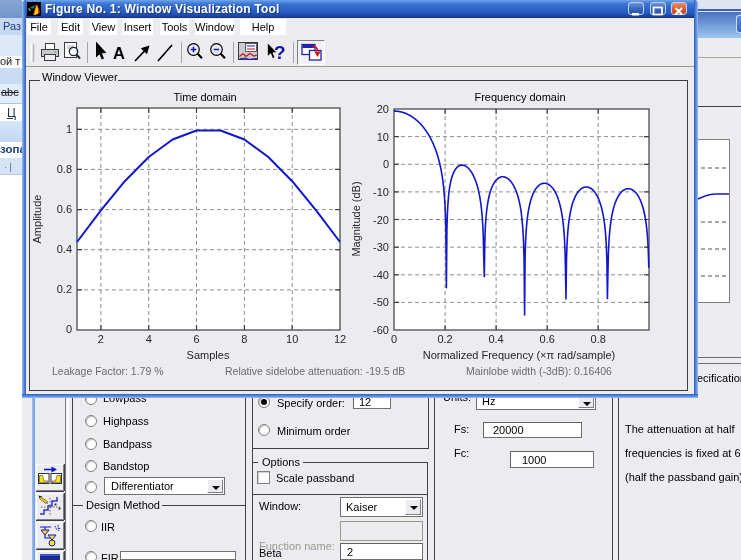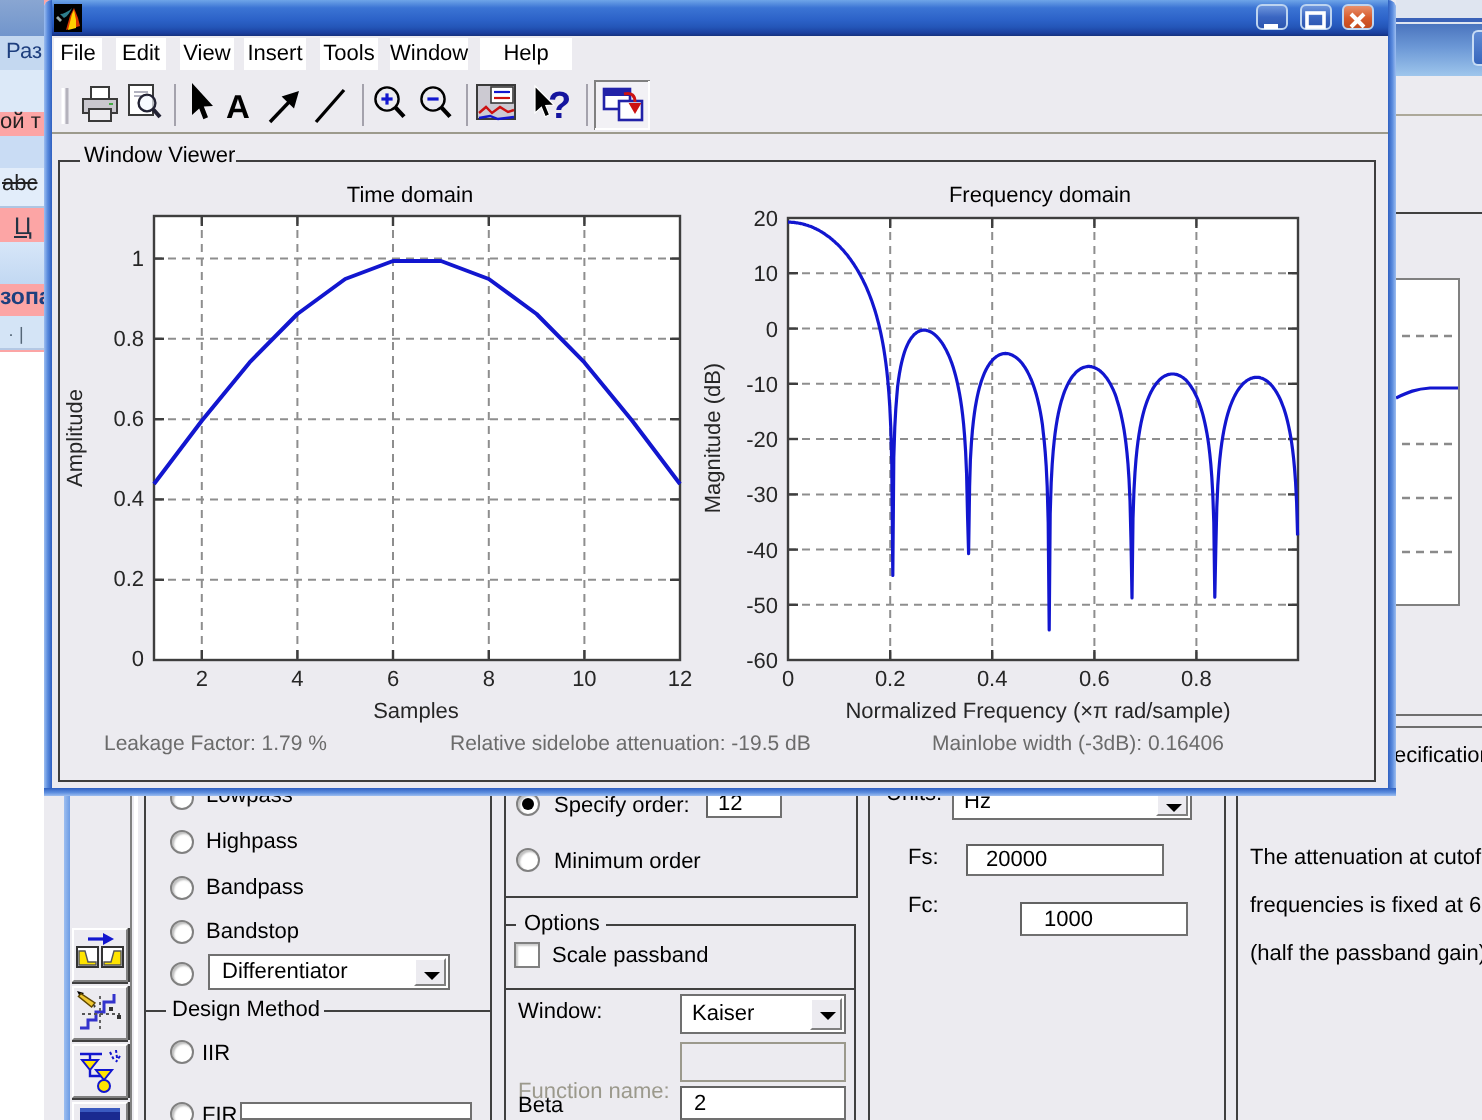--- a/index.html
+++ b/index.html
@@ -1,20 +1,20 @@
 <!DOCTYPE html>
 <html><head><meta charset="utf-8">
 <style>
 *{margin:0;padding:0;box-sizing:border-box}
 html,body{width:741px;height:560px;overflow:hidden;background:#ECEBF0;
  font-family:"Liberation Sans",sans-serif;}
 .abs{position:absolute}
 #stage{position:relative;width:741px;height:560px;overflow:hidden}
 
-#word{left:0;top:0;width:32px;height:560px;background:#fca5a5;z-index:1}
+#word{left:0;top:0;width:32px;height:560px;background:#ffffff;z-index:1}
 .wband{left:0;width:22px}
 
 #fdaR{left:698px;top:0;width:43px;height:560px;background:#DFE5F0;z-index:2}
 #fdaB{left:22px;top:396px;width:719px;height:164px;background:#ECEBF0;z-index:3}
 .gline{background:#404040}
 .txt11{font-size:11px;color:#000;white-space:nowrap}
 .radio{width:12px;height:12px;border-radius:50%;background:#fff;
  border:1px solid #808080;box-shadow:inset 1px 1px 1px rgba(0,0,0,.25)}
 .tfield{background:#fff;border:1px solid #707070;
  border-top-color:#636363;border-left-color:#636363;font-size:11px;color:#000}
@@ -201,34 +201,35 @@
       <div class="abs txt11" style="left:5px;top:1px">Hz</div>
       <div class="carrow"></div>
     </div>
     <div class="abs txt11" style="left:432px;top:27px">Fs:</div>
     <div class="abs tfield" style="left:461px;top:26px;width:99px;height:16px;padding:1px 0 0 9px">20000</div>
     <div class="abs txt11" style="left:432px;top:51px">Fc:</div>
     <div class="abs tfield" style="left:488px;top:55px;width:84px;height:17px;padding:2px 0 0 11px">1000</div>
     <div class="abs gline" style="left:590px;top:0;width:1px;height:164px"></div>
     <div class="abs gline" style="left:596px;top:0;width:1px;height:164px"></div>
 
-    <div class="abs txt11" style="left:603px;top:27px">The attenuation at cutof</div>
+    <div class="abs txt11" style="left:603px;top:27px">The attenuation at half</div>
     <div class="abs txt11" style="left:603px;top:51px">frequencies is fixed at 6</div>
     <div class="abs txt11" style="left:603px;top:75px">(half the passband gain)</div>
   </div>
 
   <div class="abs" id="wv">
     <div class="abs" id="title">
       <svg class="abs" style="left:5px;top:2px" width="14" height="14" viewBox="0 0 14 14">
         <rect width="14" height="14" fill="#000"></rect>
         <path d="M6,13 L8,6 L10,2 L12,7 L13,11 Z" fill="#D93800"></path>
         <path d="M7,13 L9,5 L10,3 L11,8 L11,12 Z" fill="#FFD000"></path>
         <path d="M8,3 C6,4 5,5 3,5 L5,7 C7,6 8,4 9,2 Z" fill="#2E7E8C"></path>
         <path d="M2,6 L4,8 L3,9 L1,7 Z" fill="#9aa"></path>
       </svg>
+      <span class="cap">Figure No. 1: Window Visualization Tool</span>
       <div class="wbtn" style="left:606px"><svg width="14" height="11">
             <rect x="3" y="7" width="7" height="2.5" fill="#fff"></rect>
           </svg></div>
       <div class="wbtn" style="left:628px"><svg width="14" height="11">
             <rect x="2.5" y="1.5" width="8.5" height="7" fill="none" stroke="#fff" stroke-width="1.8"></rect>
           </svg></div>
       <div class="wbtn" id="btnX" style="left:649px"><svg width="14" height="11">
             <path d="M3.5,2 L10,8.5 M10,2 L3.5,8.5" stroke="#fff" stroke-width="2"></path>
           </svg></div>
     </div>

